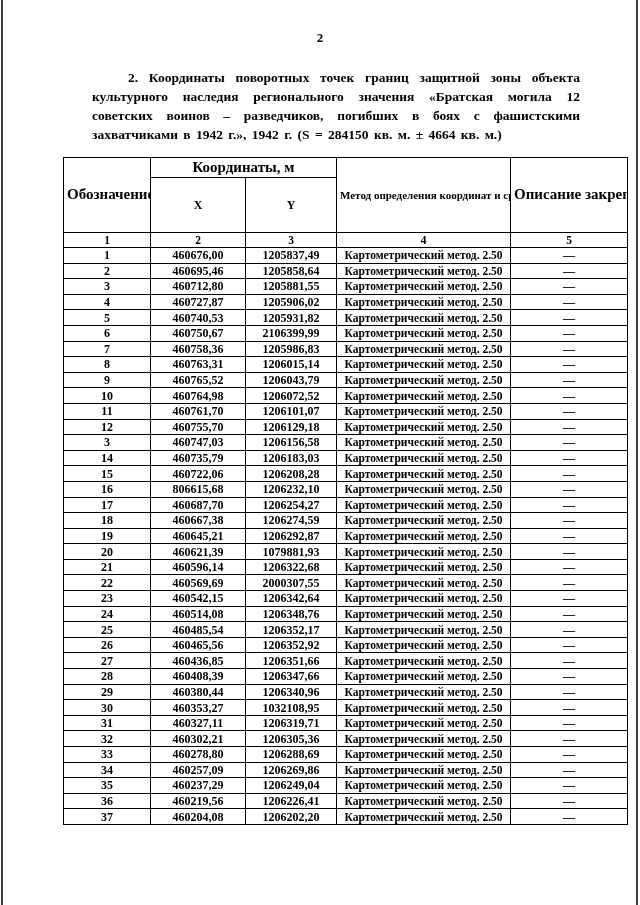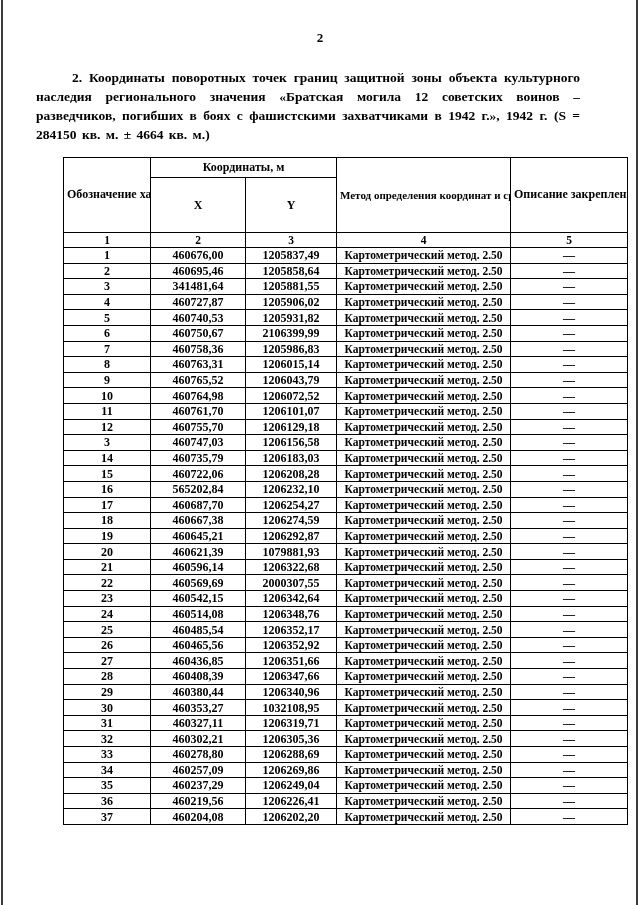--- a/index.html
+++ b/index.html
@@ -17,21 +17,21 @@
   }
   .scan-edge-left { left: 1px; }
   .scan-edge-right { right: 2px; }
   .page-number {
     text-align: center;
     font-weight: bold;
     font-size: 13px;
     margin-top: 30px;
   }
   .intro {
-    margin: 22px 60px 0 36px;
+    margin: 22px 60px 0 92px;
     font-weight: bold;
     font-size: 13.5px;
     line-height: 19px;
     text-align: justify;
     text-indent: 36px;
     word-spacing: 2px;
   }
   table.coords {
     margin: 13px auto 0 63px;
     border-collapse: collapse;
@@ -44,21 +44,21 @@
     text-align: center;
     vertical-align: middle;
     overflow: hidden;
     white-space: nowrap;
   }
   col.c1 { width: 87px; }
   col.c2 { width: 95px; }
   col.c3 { width: 91px; }
   col.c4 { width: 174px; }
   col.c5 { width: 117px; }
-  th.hdr { font-size: 12px; line-height: 13.5px; white-space: normal; padding: 2px 3px; }
+  th.hdr { font-size: 15px; line-height: 13.5px; white-space: normal; padding: 2px 3px; }
   th.hdr-method { font-size: 11px; line-height: 13px; }
   th.hdr-coords { height: 20px; }
   th.hdr-xy { height: 55px; font-size: 12px; }
   tr.numbering td { font-size: 11.5px; height: 15px; line-height: 13px; }
   tr.data-row td { font-size: 12px; height: 15.6px; line-height: 14px; padding: 0 2px; }
   tr.data-row td.method-cell { font-size: 11.5px; text-align: center; }
 </style>
 </head>
 <body>
 
@@ -108,21 +108,21 @@
   <tr class="data-row">
     <td>2</td>
     <td>460695,46</td>
     <td>1205858,64</td>
     <td class="method-cell">Картометрический метод. 2.50</td>
     <td>—</td>
   </tr>
 
   <tr class="data-row">
     <td>3</td>
-    <td>341481,64</td>
+    <td>460712,80</td>
     <td>1205881,55</td>
     <td class="method-cell">Картометрический метод. 2.50</td>
     <td>—</td>
   </tr>
 
   <tr class="data-row">
     <td>4</td>
     <td>460727,87</td>
     <td>1205906,02</td>
     <td class="method-cell">Картометрический метод. 2.50</td>
@@ -212,21 +212,21 @@
   <tr class="data-row">
     <td>15</td>
     <td>460722,06</td>
     <td>1206208,28</td>
     <td class="method-cell">Картометрический метод. 2.50</td>
     <td>—</td>
   </tr>
 
   <tr class="data-row">
     <td>16</td>
-    <td>565202,84</td>
+    <td>806615,68</td>
     <td>1206232,10</td>
     <td class="method-cell">Картометрический метод. 2.50</td>
     <td>—</td>
   </tr>
 
   <tr class="data-row">
     <td>17</td>
     <td>460687,70</td>
     <td>1206254,27</td>
     <td class="method-cell">Картометрический метод. 2.50</td>

